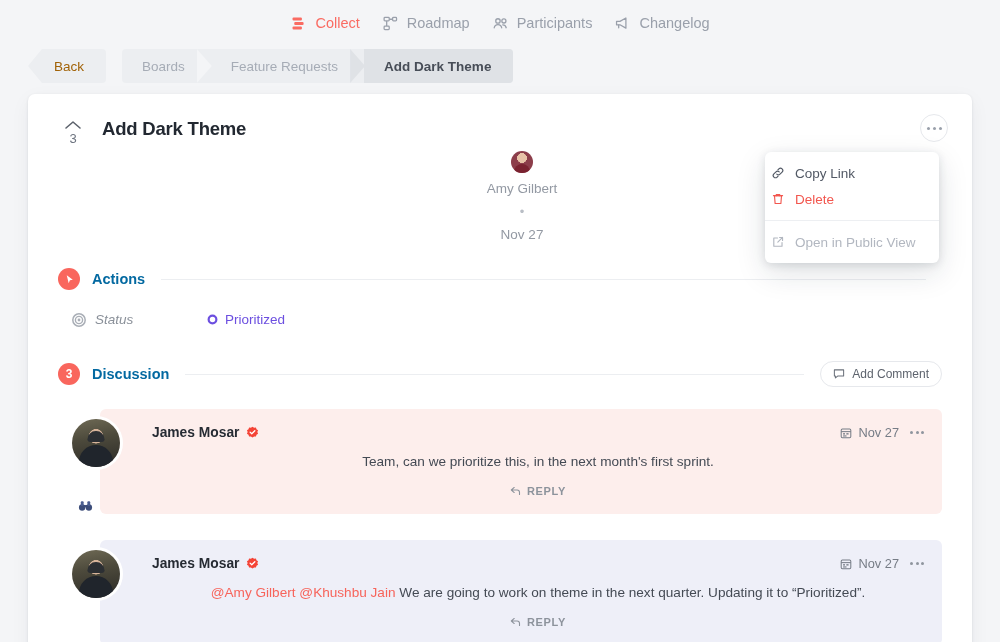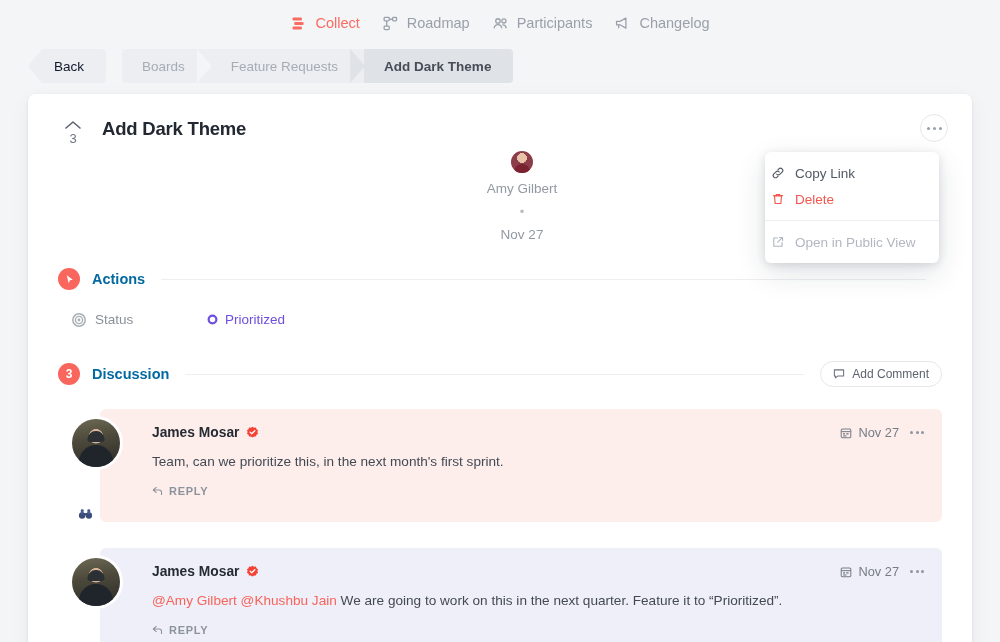--- a/index.html
+++ b/index.html
@@ -24,21 +24,21 @@
     display: flex; align-items: center; gap: 8px;
     font-size: 14.5px; color: #9aa0ab; cursor: pointer;
   }
   .nav-item.active { color: #fa6b62; }
   .nav-ico { width: 17px; height: 17px; display: block; }
 
   
   .crumbrow { display: flex; align-items: center; padding-left: 28px; height: 40px; }
   .backbtn {
     height: 34px; display: flex; align-items: center; padding: 0 22px 0 26px;
-    background: #eceef1; color: #0f172a; font-size: 13.5px;
+    background: #eceef1; color: #a16207; font-size: 13.5px;
     border-radius: 4px 4px 4px 4px; cursor: pointer; position: relative;
   }
   .backbtn::before{
     content:""; position:absolute; left:0; top:0; width:14px; height:34px;
     background:#f4f5f7;
     clip-path: polygon(100% 0, 0 50%, 100% 100%, 0 100%, 0 0);
   }
   .crumbs {
     display: flex; align-items: center; height: 34px; margin-left: 16px;
     background: #eceef1; border-radius: 4px; overflow: hidden;
@@ -124,36 +124,37 @@
   .sec { display: flex; align-items: center; margin: 26px 0 0 0; }
   .secbadge {
     width: 22px; height: 22px; border-radius: 50%;
     background: #f9665d; color: #fff; font-size: 12px; font-weight: 700;
     display: flex; align-items: center; justify-content: center; flex: none;
   }
   .sectitle { font-size: 14.5px; font-weight: 700; color: #0369a1; margin-left: 12px; white-space: nowrap; }
   .secline { flex: 1; height: 1px; background: #eceef1; margin: 0 16px; }
 
   .statusrow { display: flex; align-items: center; margin: 22px 0 0 14px; }
-  .statuslbl { display: flex; align-items: center; gap: 9px; width: 135px; }
+  .statuslbl { display: flex; align-items: center; gap: 9px; width: 135px; font-style: italic; }
   .statuslbl span { font-size: 13.5px; color: #8a9099; }
   .statusval { display: flex; align-items: center; gap: 7px; font-size: 13.5px; color: #6c4fe0; }
 
   .addcomment {
     display: flex; align-items: center; gap: 7px;
     border: 1px solid #e6e8ec; border-radius: 16px; background: #fff;
     height: 26px; padding: 0 12px; font-size: 12px; color: #5d636d;
     cursor: pointer; white-space: nowrap;
   }
 
   
   .comment { position: relative; margin: 22px 0 0 14px; }
   .cbody {
-    margin-left: 28px; border-radius: 6px; padding: 16px 18px 22px 52px;
+    margin-left: 28px; border-radius: 6px; padding: 16px 18px 14px 52px;
     position: relative;
+    text-align: center;
   }
   .cbody.pink { background: #fdeeec; }
   .cbody.lav  { background: #eeeff8; }
   .cavatar {
     position: absolute; left: 0; top: 10px; width: 48px; height: 48px;
     border-radius: 50%; z-index: 3;
     background:
       radial-gradient(circle at 50% 36%, #d8b49a 0 18%, rgba(0,0,0,0) 19%),
       linear-gradient(170deg, #6f6a55 0%, #4d4a3c 40%, #2b2a26 100%);
     box-shadow: 0 0 0 3px #fff;
@@ -385,21 +386,21 @@
               </svg>
               <span>Nov 27</span>
             </div>
             <div class="cdots">
               <i></i>
               <i></i>
               <i></i>
             </div>
           </div>
         </div>
-        <div class="ctext"><span class="mention">@Amy Gilbert</span><span>&nbsp;</span><span class="mention">@Khushbu Jain</span><span> We are going to work on this in the next quarter. Feature it to “Prioritized”.</span></div>
+        <div class="ctext"><span class="mention">@Amy Gilbert</span><span>&nbsp;</span><span class="mention">@Khushbu Jain</span><span> We are going to work on theme in the next quarter. Updating it to “Prioritized”.</span></div>
         <div class="reply">
           <svg width="11" height="10" viewBox="0 0 12 11">
             <path d="M4.6 1.6 1.4 4.4l3.2 2.8M1.6 4.4h6.2a2.6 2.6 0 0 1 2.6 2.6v2.4" fill="none" stroke="#8d939c" stroke-width="1.2" stroke-linecap="round" stroke-linejoin="round"></path>
           </svg>
           <span>REPLY</span>
         </div>
       </div>
     </div>
 
   </div>

